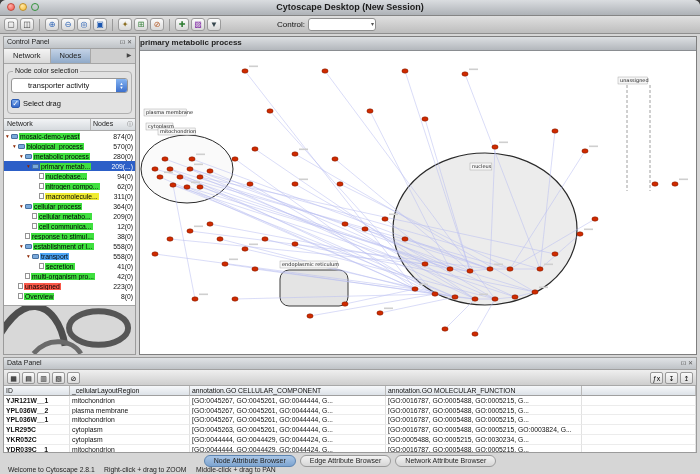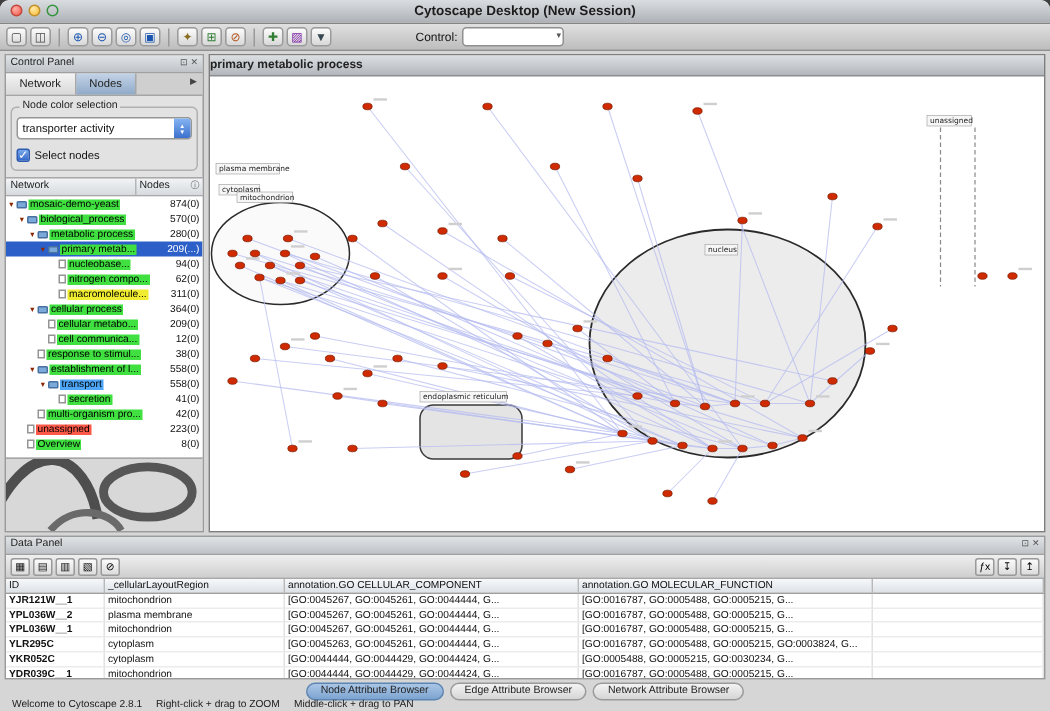--- a/index.html
+++ b/index.html
@@ -22,21 +22,21 @@
   
   .control-panel{position:absolute;left:3px;top:36px;width:133px;height:319px;background:#e2e2e2;border:1px solid #9b9b9b;box-sizing:border-box;display:flex;flex-direction:column;}
   .panel-header{height:11px;flex:none;background:linear-gradient(#e0e3e6,#bfc3c7);border-bottom:1px solid #a0a0a0;font-size:7px;line-height:10px;padding:0 3px;color:#222;display:flex;}
   .ph-btns{margin-left:auto;display:flex;gap:2px;font-size:6px;color:#555;}
   .cp-tabs{height:14px;flex:none;display:flex;background:#cfcfcf;border-bottom:1px solid #a5a5a5;}
   .cptab{padding:0 9px;font-size:7.5px;line-height:13px;background:linear-gradient(#f4f4f4,#d8d8d8);border-right:1px solid #a8a8a8;color:#222;}
   .cptab.active{background:linear-gradient(#c4d3e7,#90aac9);}
   .tab-scroll{margin-left:auto;width:12px;text-align:center;font-size:6px;line-height:13px;color:#444;}
   .groupbox{margin:7px 3px 4px;border:1px solid #b0b0b0;border-radius:4px;position:relative;padding:6px 3px 5px;flex:none;}
   .group-title{position:absolute;top:-5px;left:5px;background:#e2e2e2;font-size:7px;padding:0 2px;color:#222;}
-  .combo{height:13px;background:#fff;border:1px solid #969696;border-radius:3px;display:flex;align-items:center;font-size:7.5px;padding-left:3px;color:#111;}
+  .combo{height:13px;background:#fff;border:1px solid #969696;border-radius:3px;display:flex;align-items:center;font-size:7.5px;padding-left:16px;color:#111;}
   .combo-btn{margin-left:auto;width:11px;height:100%;background:linear-gradient(#85b4f2,#3c70cd);border-radius:0 2px 2px 0;display:flex;flex-direction:column;align-items:center;justify-content:center;color:#fff;}
   .combo-btn span{font-size:4px;line-height:4px;}
   .check-row{display:flex;align-items:center;gap:3px;margin-top:6px;font-size:7.5px;color:#111;}
   .cb{width:9px;height:9px;background:linear-gradient(#79a9ec,#3468c9);border:1px solid #2d5bb0;border-radius:2px;color:#fff;font-size:8px;line-height:8px;text-align:center;box-sizing:border-box;}
   .tree-header{height:11px;flex:none;display:flex;background:linear-gradient(#f2f4f6,#d6dade);border-top:1px solid #a9a9a9;border-bottom:1px solid #a9a9a9;font-size:7px;line-height:10px;color:#222;}
   .th-net{flex:1;padding-left:3px;border-right:1px solid #b5b5b5;}
   .th-nodes{width:32px;padding-left:2px;}
   .th-info{width:10px;font-size:6px;color:#666;text-align:center;}
   .tree-rows{flex:1;background:#fff;overflow:hidden;}
   .trow{height:10px;display:flex;align-items:center;font-size:6.8px;}
@@ -126,21 +126,21 @@
       <div class="group-title">Node color selection</div>
       <div class="combo">
         <span>transporter activity</span>
         <span class="combo-btn">
             <span>▲</span>
             <span>▼</span>
           </span>
       </div>
       <div class="check-row">
         <span class="cb">✓</span>
-        <span>Select nodes</span>
+        <span>Select drag</span>
       </div>
     </div>
     <div class="tree-header">
       <span class="th-net">Network</span>
       <span class="th-nodes">Nodes</span>
       <span class="th-info">ⓘ</span>
     </div>
     <div class="tree-rows">
         <div class="trow">
           <span class="ind" style="width: 0px;"></span>

